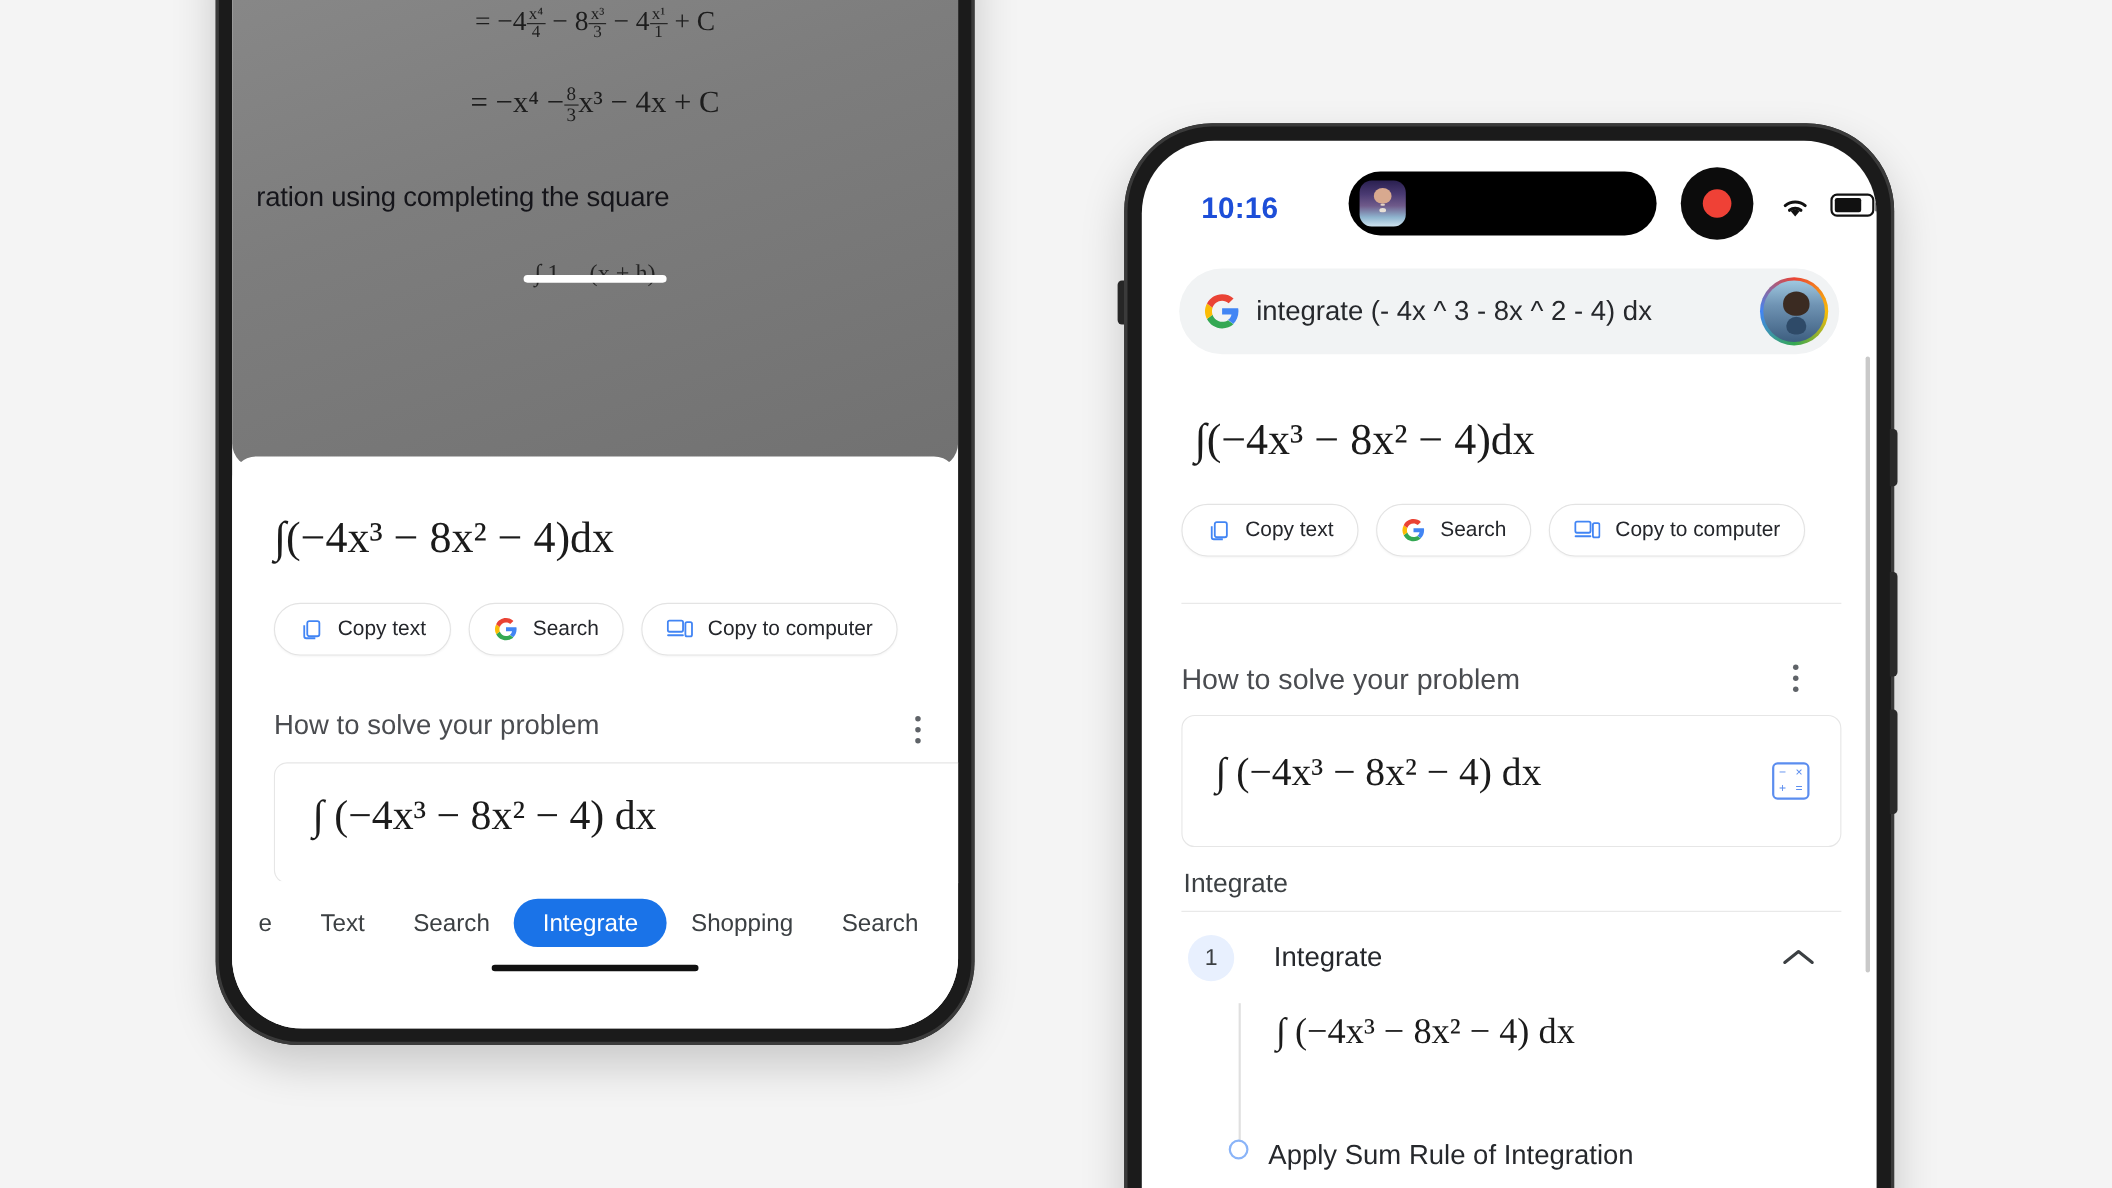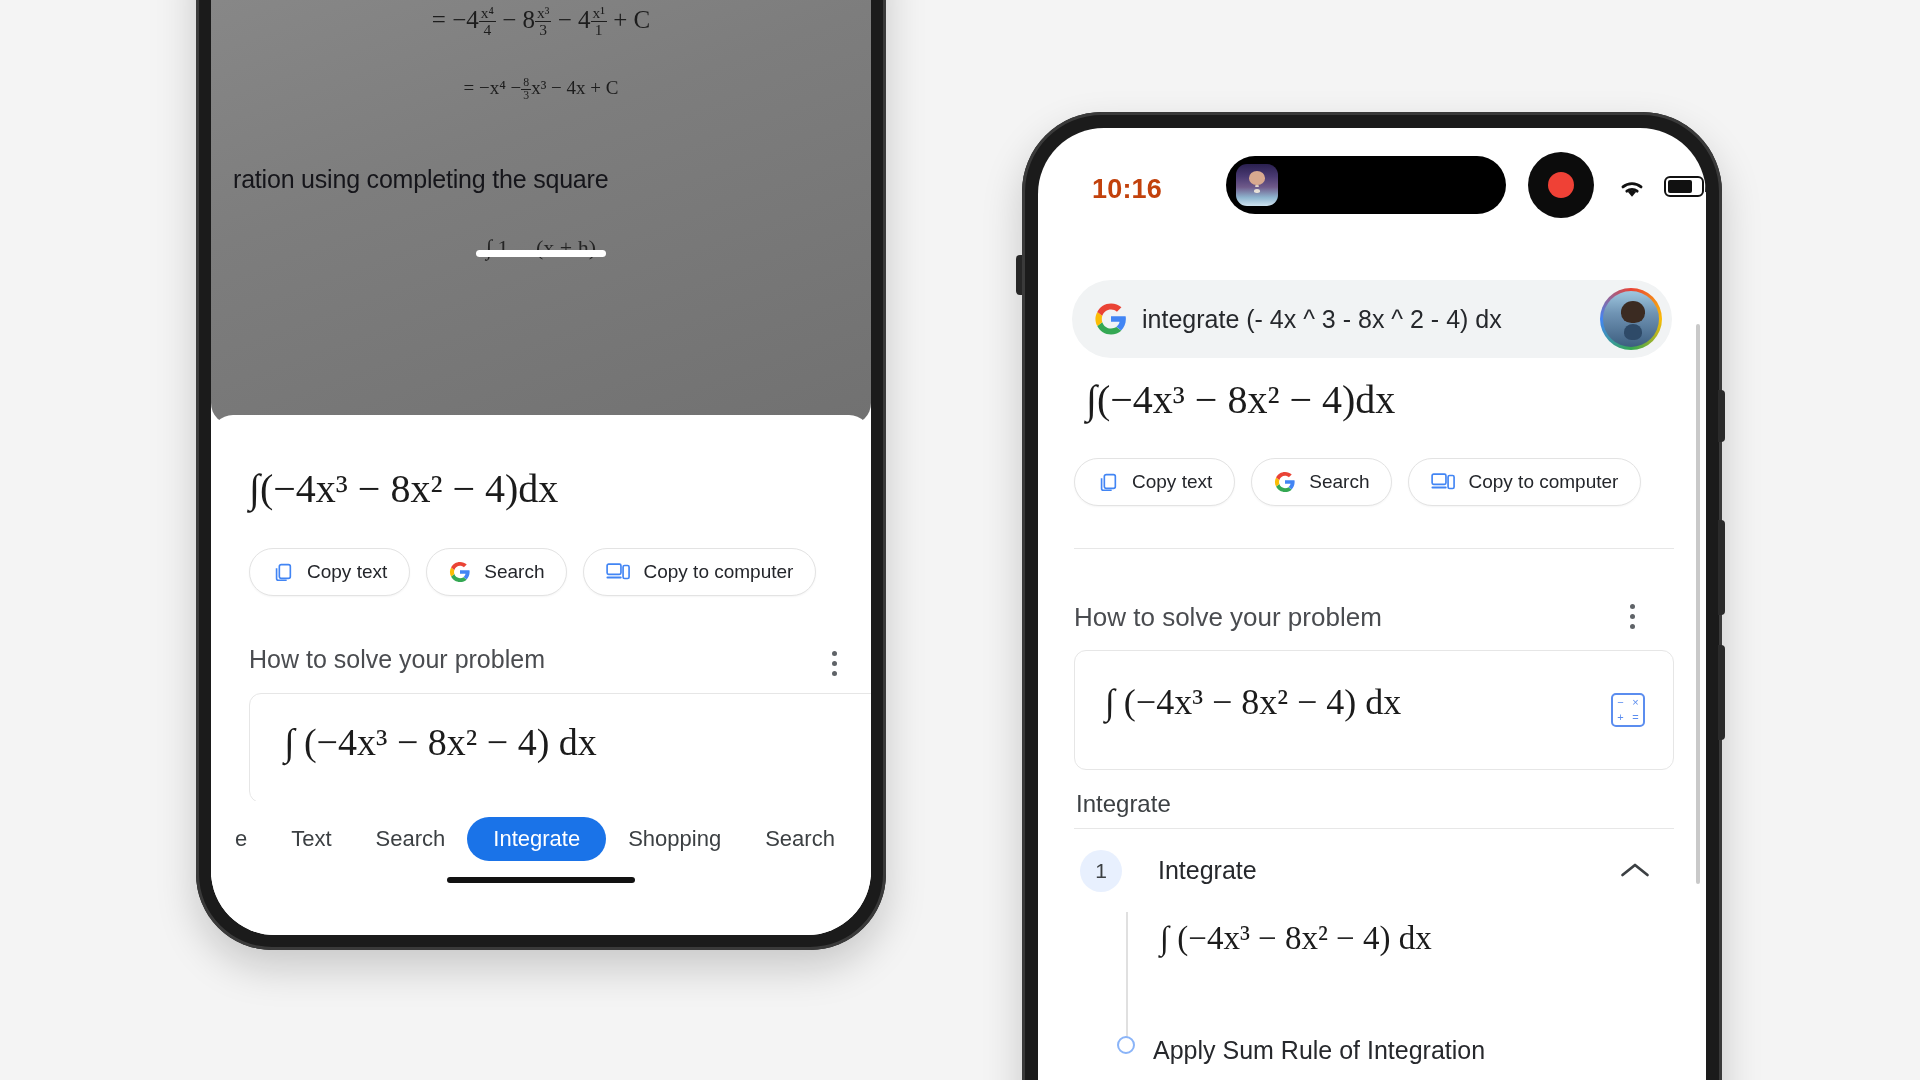--- a/index.html
+++ b/index.html
@@ -52,21 +52,21 @@
     overflow: hidden;
   }
 
   .cam-eq {
     position: absolute; left: 0; right: 0;
     color: #1d1d1d; font-family: "Liberation Serif", serif;
     text-align: center; white-space: nowrap;
     filter: blur(.35px);
   }
   #cam-eq2 { top: 100px; font-size: 25px; }
-  #cam-eq3 { top: 172px; font-size: 19px; }
+  #cam-eq3 { top: 172px; font-size: 28px; }
   #cam-eq4 { top: 330px; font-size: 22px; opacity:.92; }
   .cam-caption {
     position: absolute; left: 22px; top: 260px; width: 680px;
     font-size: 25px; font-weight: 400; color: #15151a;
     letter-spacing: -.2px; white-space: nowrap; filter: blur(.2px);
   }
   .cam-handle {
     position: absolute; left: 50%; transform: translateX(-50%);
     top: 345px; width: 130px; height: 7px; background: #fff; border-radius: 4px;
   }
@@ -121,21 +121,21 @@
     bottom: 52px; width: 188px; height: 6px; background: #111; border-radius: 4px;
   }
 
   
   .r-statusbar {
     position: absolute; left: 0; top: 0; width: 668px; height: 102px;
     display: flex; align-items: center;
   }
   .r-time {
     position: absolute; left: 54px; top: 46px;
-    font-size: 27px; font-weight: 700; color: #c2410c; letter-spacing: .2px;
+    font-size: 27px; font-weight: 700; color: #1d4ed8; letter-spacing: .2px;
   }
   .dynamic-island {
     position: absolute; left: 188px; top: 28px; width: 280px; height: 58px;
     background: #000; border-radius: 30px;
   }
   .di-thumb {
     position: absolute; left: 10px; top: 8px; width: 42px; height: 42px;
     border-radius: 11px;
     background: linear-gradient(180deg,#2a2050 0%, #4a3a72 30%, #6f5a8a 55%, #8fb5cf 80%, #cfe3ef 100%);
     overflow: hidden;
@@ -160,21 +160,21 @@
     content:''; position:absolute; left:2px; top:2px; width:24px; height:13px;
     background:#111; border-radius:2px;
   }
   .r-batt::after {
     content:''; position:absolute; right:-6px; top:6px; width:3px; height:8px;
     background:#111; border-radius:0 2px 2px 0;
   }
 
   .r-searchbar {
     position: absolute; left: 34px; top: 116px; width: 600px; height: 78px;
-    background: #f1f3f4; border-radius: 40px; display: flex; align-items: center; margin-top: 36px;
+    background: #f1f3f4; border-radius: 40px; display: flex; align-items: center;
   }
   .r-search-text {
     margin-left: 14px; font-size: 25px; color: #26282c; white-space: nowrap;
   }
   .avatar {
     position: absolute; right: 10px; top: 8px; width: 62px; height: 62px;
     border-radius: 50%;
     background: conic-gradient(#ea4335 0deg, #fbbc05 90deg, #34a853 180deg, #4285f4 270deg, #ea4335 360deg);
     padding: 3px;
   }

